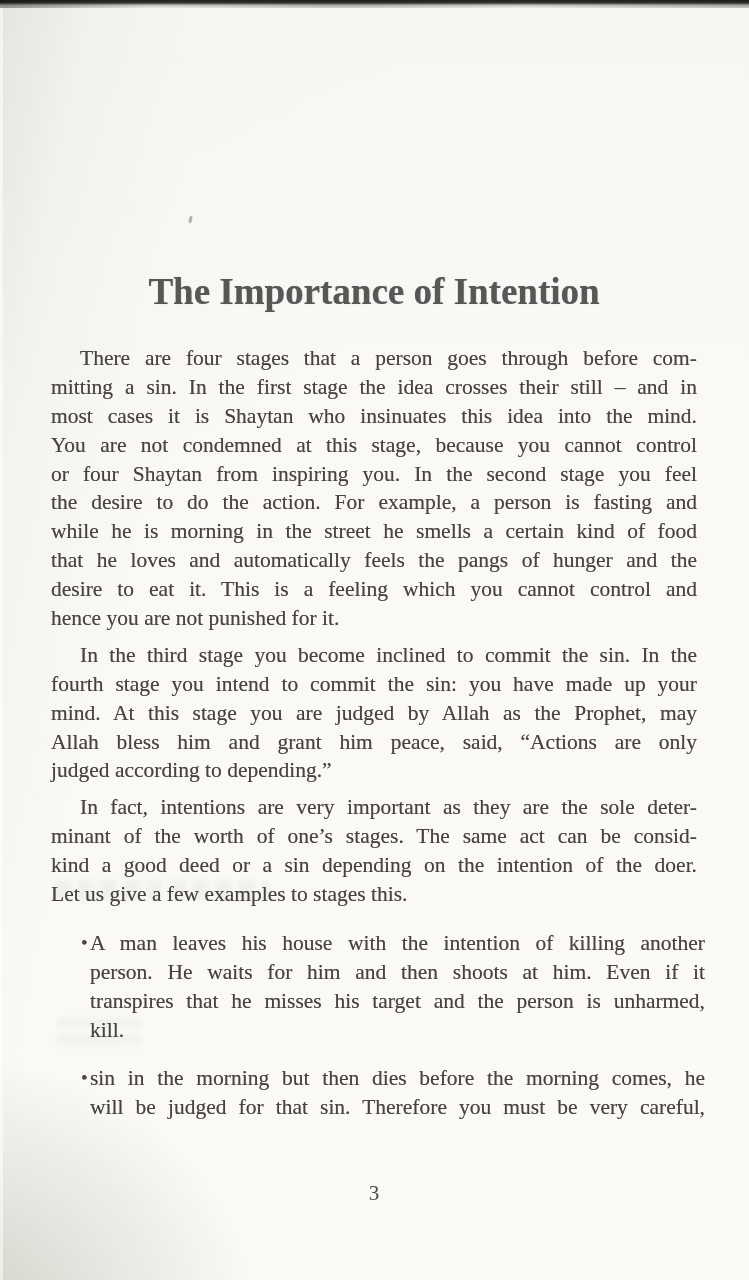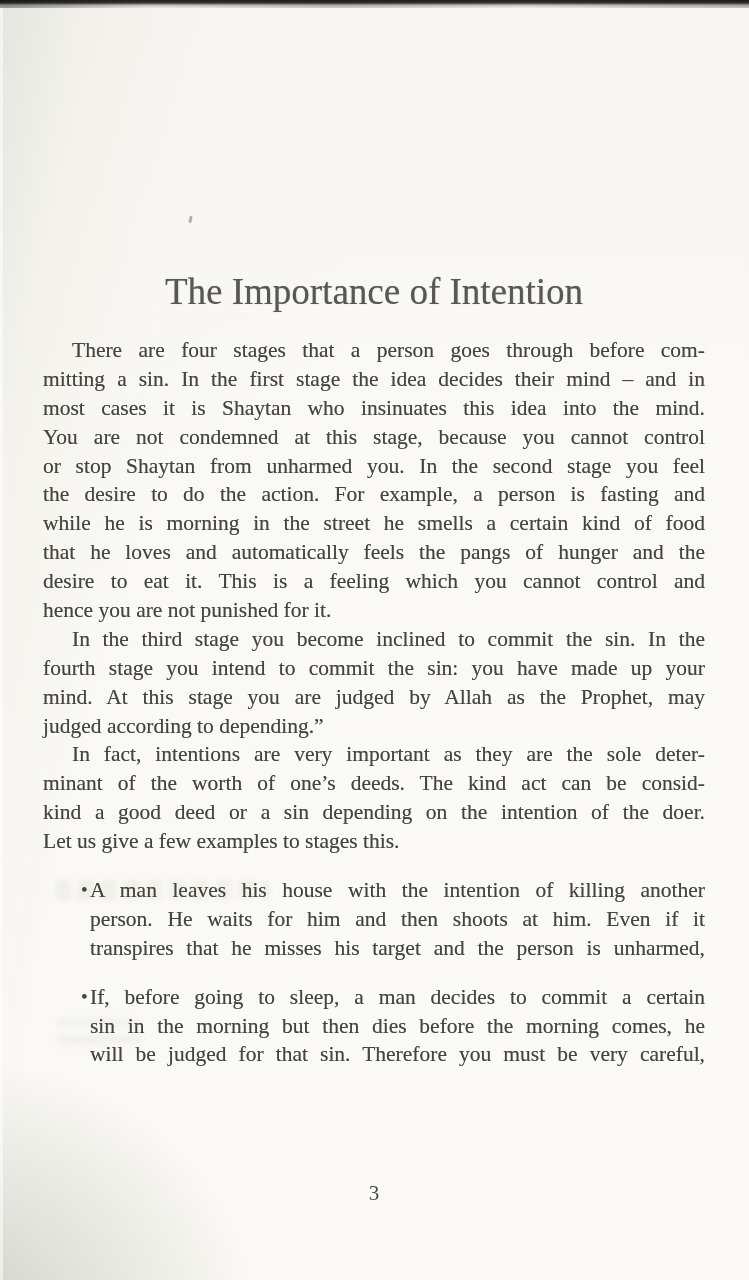--- a/index.html
+++ b/index.html
@@ -34,21 +34,21 @@
     background: rgba(255,255,255,0.55);
     z-index: 5;
   }
   .chapter-title {
     position: absolute;
     top: 243px;
     left: 43px;
     width: 662px;
     text-align: center;
     font-size: 37px;
-    font-weight: 400;
+    font-weight: 700;
     line-height: 48px;
     color: #585755;
     text-shadow: 0.3px 0.3px 0.7px rgba(88,87,85,0.55);
     z-index: 2;
   }
   .page-body {
     position: absolute;
     top: 336px;
     left: 43px;
     width: 662px;
@@ -59,21 +59,21 @@
   }
   .line {
     height: 28.9px;
     line-height: 28.9px;
     white-space: nowrap;
     text-align: justify;
     text-align-last: justify;
   }
   .line.end { text-align-last: left; font-family: Liberation Serif, serif; }
   .line.indent { text-indent: 29px; }
-  .block.paragraph { margin: 0; }
+  .block.paragraph { margin: 8px; }
   .block.bullet {
     position: relative;
     padding-left: 47px;
     margin-top: 20px;
   }
   .block.bullet .marker {
     position: absolute;
     left: 38px;
     top: 0;
     height: 28.9px;
@@ -125,50 +125,51 @@
   <div class="scan-left-sliver"></div>
   <div class="ghost g1"></div>
   <div class="ghost g2"></div>
   <div class="speck"></div>
 
   <h1 class="chapter-title">The Importance of Intention</h1>
 
   <div class="page-body">
       <div class="block paragraph">
         <div class="line indent">There are four stages that a person goes through before com-</div>
-        <div class="line">mitting a sin. In the first stage the idea decides their mind – and in</div>
+        <div class="line">mitting a sin. In the first stage the idea crosses their still – and in</div>
         <div class="line">most cases it is Shaytan who insinuates this idea into the mind.</div>
         <div class="line">You are not condemned at this stage, because you cannot control</div>
-        <div class="line">or stop Shaytan from unharmed you. In the second stage you feel</div>
+        <div class="line">or four Shaytan from inspiring you. In the second stage you feel</div>
         <div class="line">the desire to do the action. For example, a person is fasting and</div>
         <div class="line">while he is morning in the street he smells a certain kind of food</div>
         <div class="line">that he loves and automatically feels the pangs of hunger and the</div>
         <div class="line">desire to eat it. This is a feeling which you cannot control and</div>
         <div class="line end">hence you are not punished for it.</div>
       </div>
       <div class="block paragraph">
         <div class="line indent">In the third stage you become inclined to commit the sin. In the</div>
         <div class="line">fourth stage you intend to commit the sin: you have made up your</div>
         <div class="line">mind. At this stage you are judged by Allah as the Prophet, may</div>
+        <div class="line">Allah bless him and grant him peace, said, “Actions are only</div>
         <div class="line end">judged according to depending.”</div>
       </div>
       <div class="block paragraph">
         <div class="line indent">In fact, intentions are very important as they are the sole deter-</div>
-        <div class="line">minant of the worth of one’s deeds. The kind act can be consid-</div>
+        <div class="line">minant of the worth of one’s stages. The same act can be consid-</div>
         <div class="line">kind a good deed or a sin depending on the intention of the doer.</div>
         <div class="line end">Let us give a few examples to stages this.</div>
       </div>
       <div class="block bullet">
         <span class="marker">•</span>
         <div class="line">A man leaves his house with the intention of killing another</div>
         <div class="line">person. He waits for him and then shoots at him. Even if it</div>
         <div class="line">transpires that he misses his target and the person is unharmed,</div>
+        <div class="line end">kill.</div>
       </div>
       <div class="block bullet">
         <span class="marker">•</span>
-        <div class="line">If, before going to sleep, a man decides to commit a certain</div>
         <div class="line">sin in the morning but then dies before the morning comes, he</div>
         <div class="line">will be judged for that sin. Therefore you must be very careful,</div>
       </div>
     </div>
 
   <div class="page-number">3</div>
 </div>
 
 </body></html>

